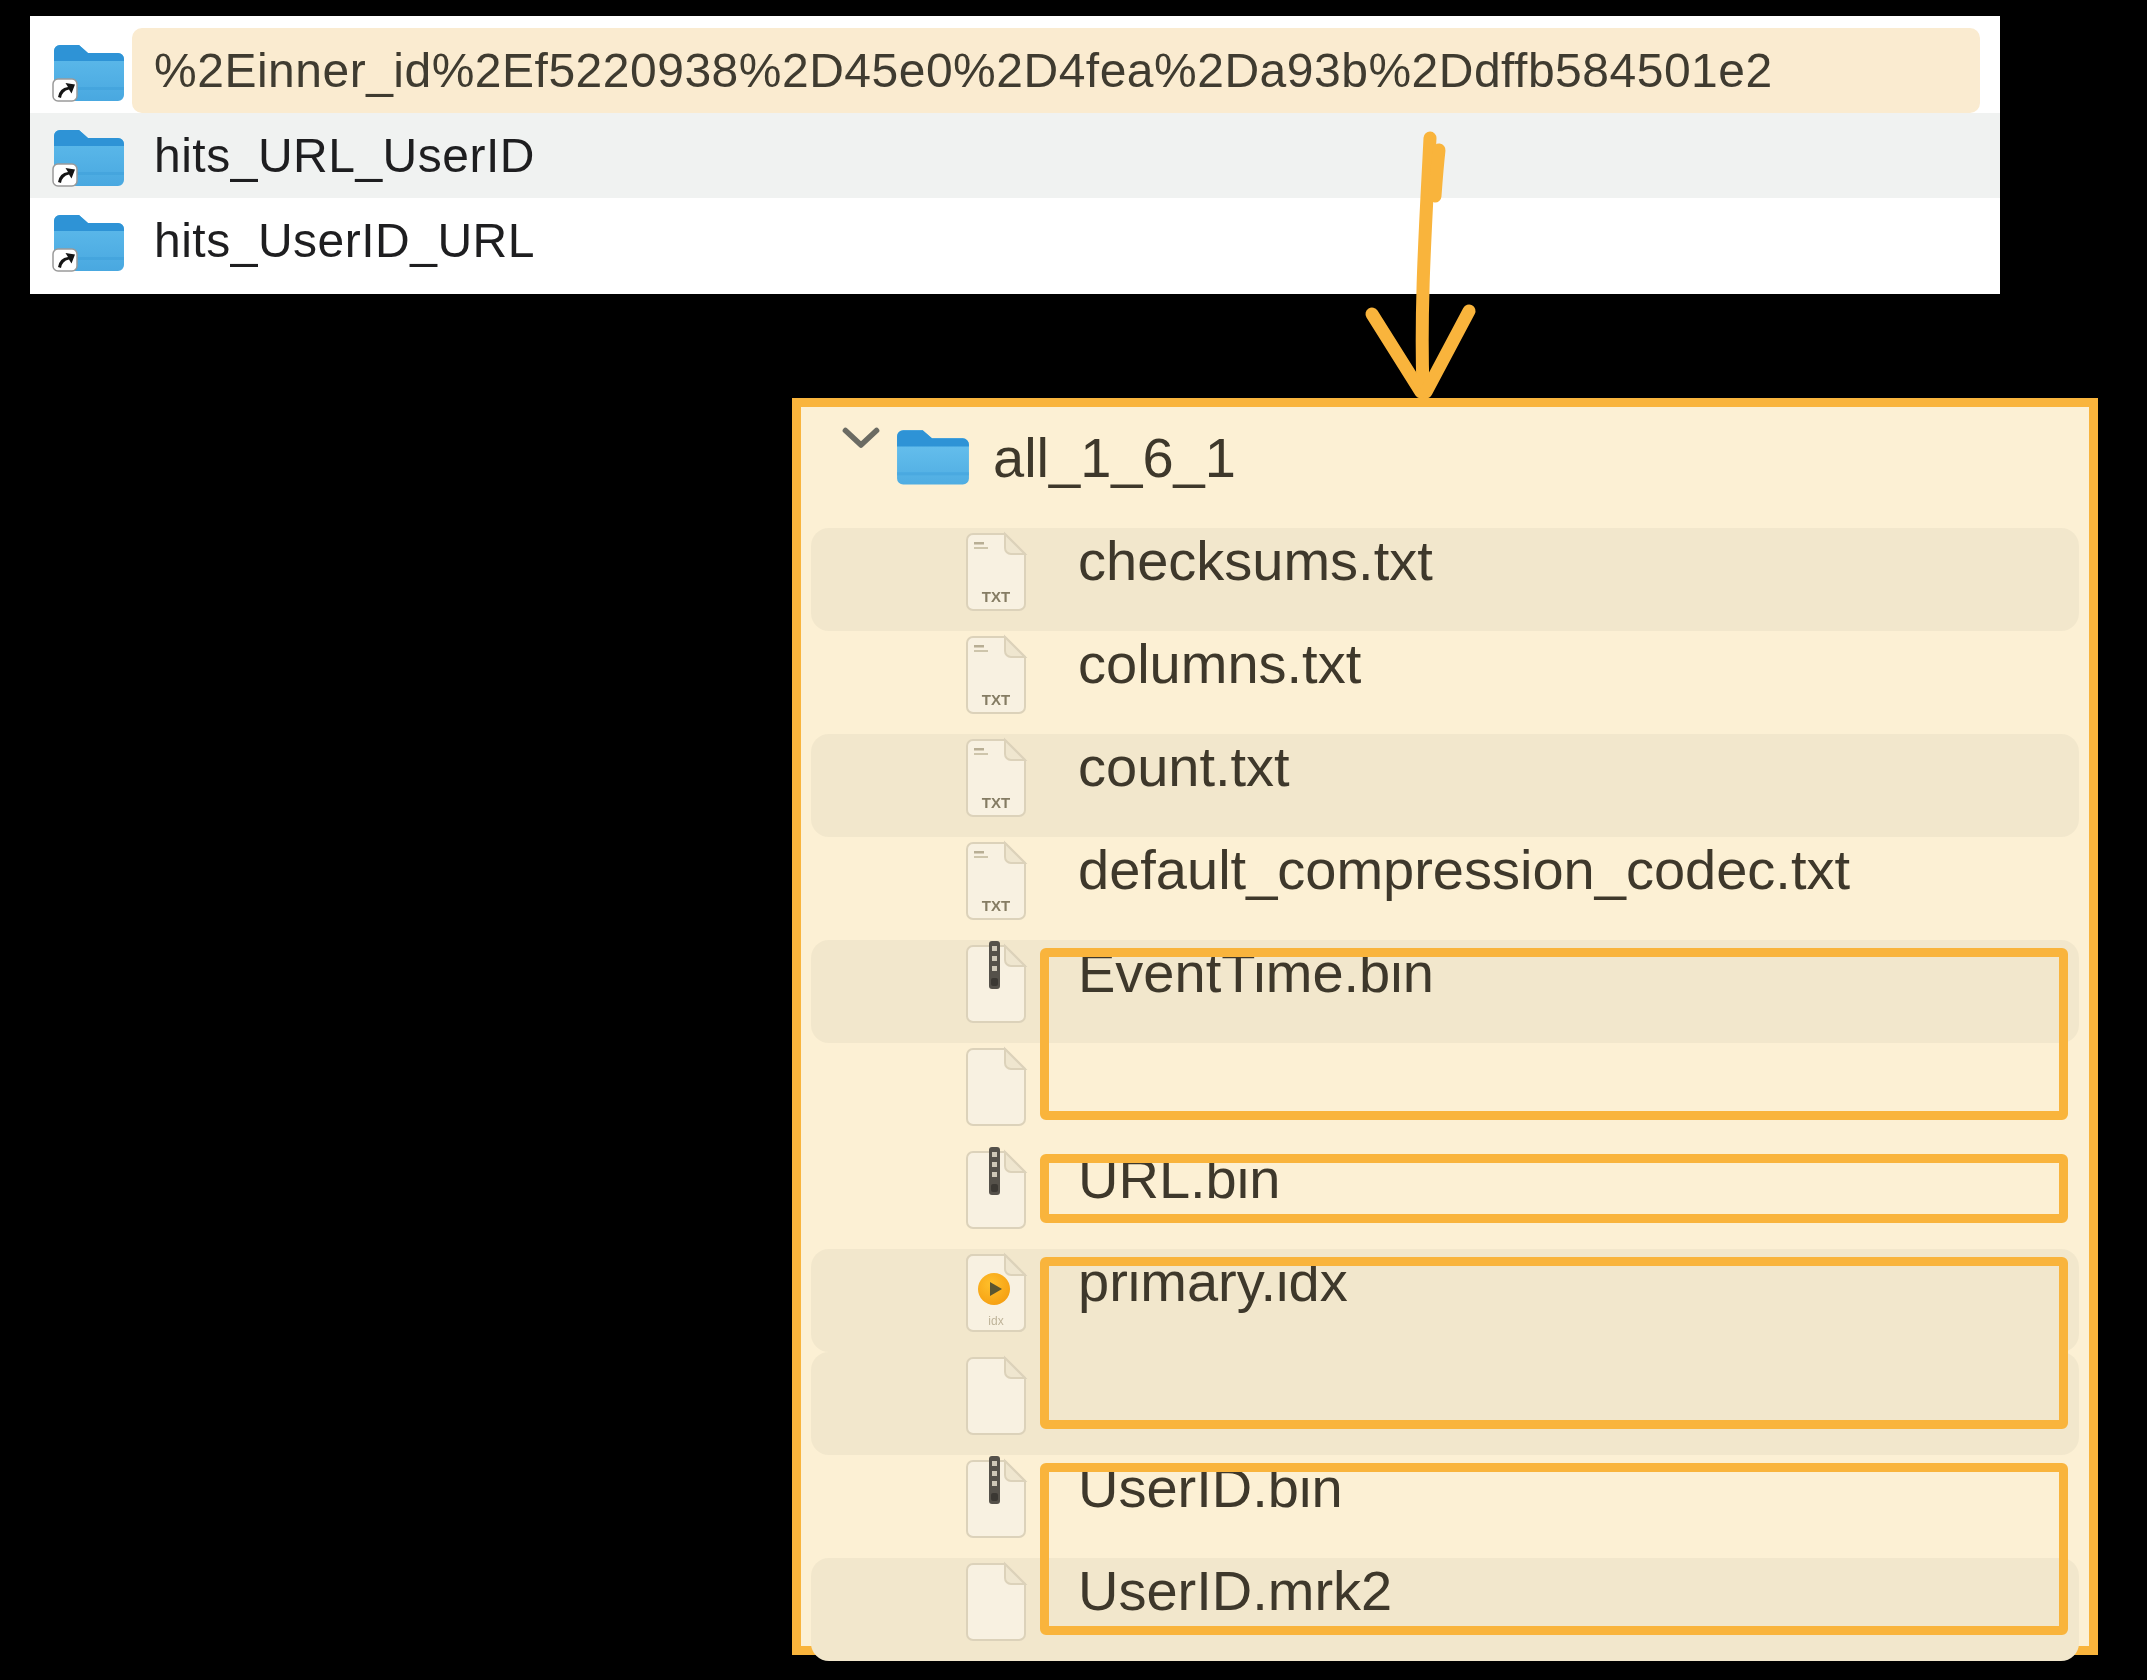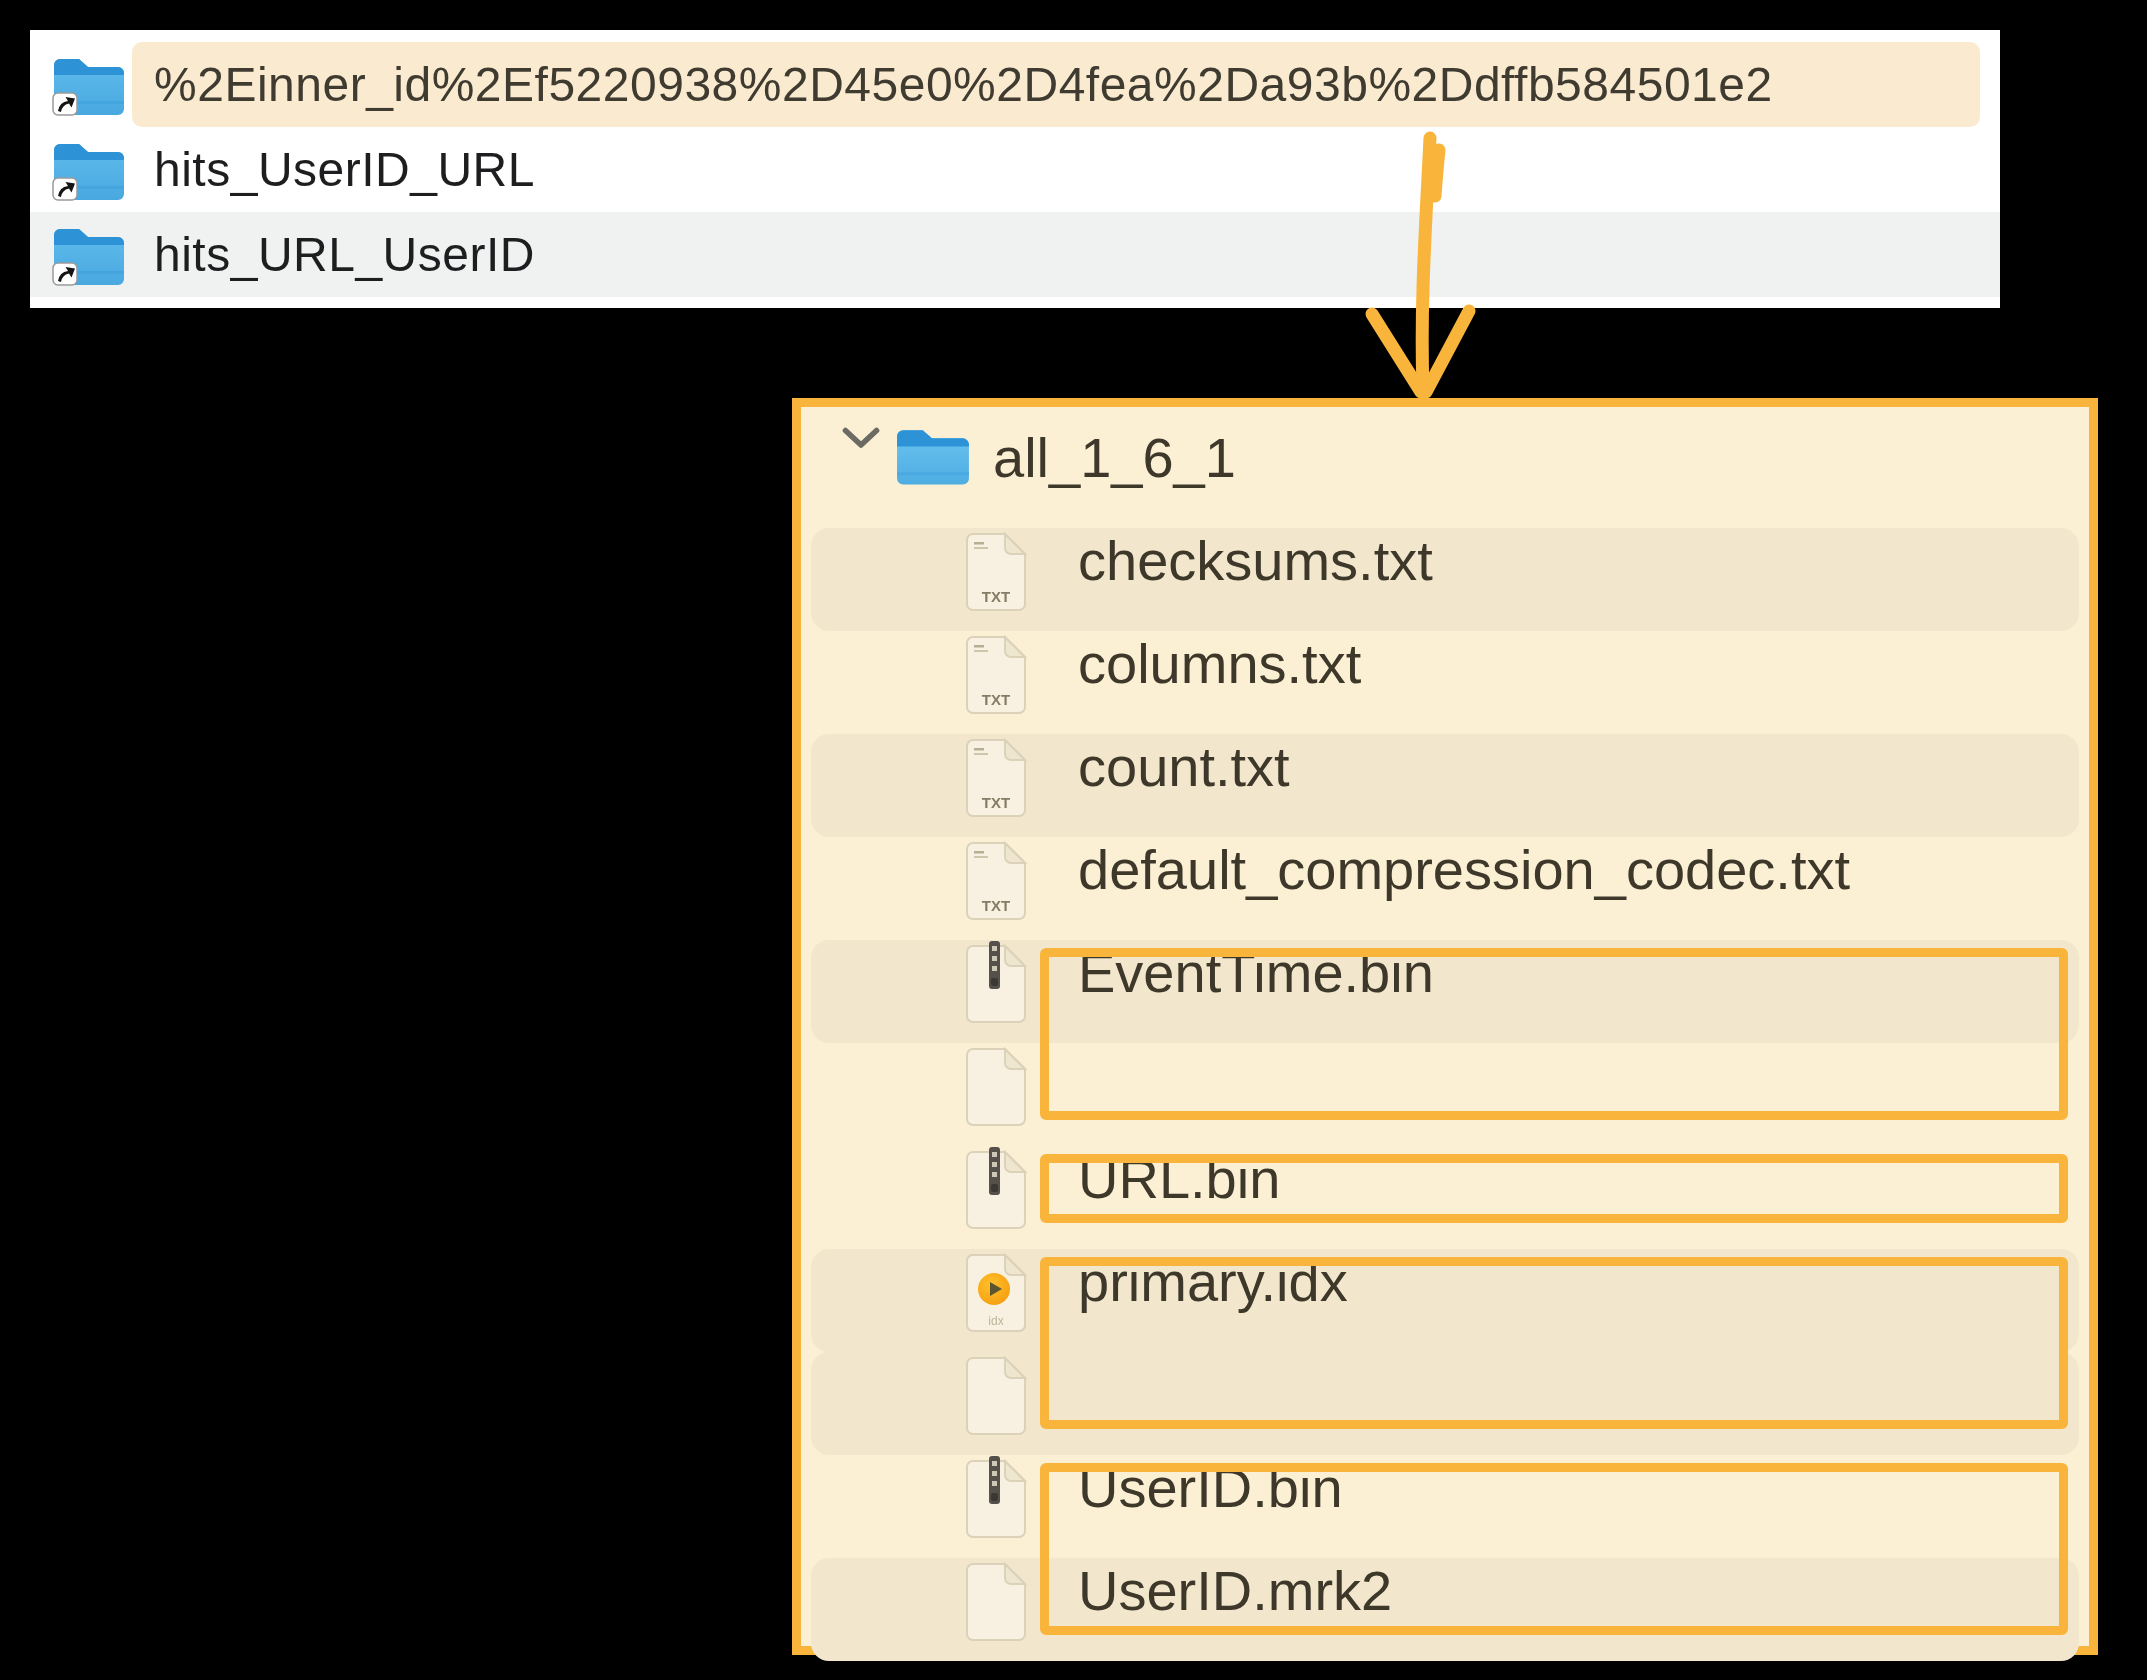--- a/index.html
+++ b/index.html
@@ -5,21 +5,21 @@
   :root{
     --accent:#F9B43C; --cream:#FCF0D4; --stripe:#F2E7CC;
     --highlight:#FAEBD0; --rowgray:#F0F2F1;
     --text-dark:#1E1E20; --text-olive:#3F3B30; --tree-text:#3E382B;
   }
   html,body{margin:0;padding:0;background:#000;}
   .stage{position:relative;width:2147px;height:1680px;background:#000;overflow:hidden;
          font-family:"Liberation Sans","DejaVu Sans",sans-serif;}
 
   
-  .panel-top{position:absolute;left:30px;top:30px;width:1970px;height:278px;
+  .panel-top{position:absolute;left:30px;top:16px;width:1970px;height:278px;
              background:#fff;padding-top:12px;box-sizing:border-box;}
   .top-row{height:85px;display:flex;align-items:center;padding-left:22px;}
   .top-row.gray{background:var(--rowgray);}
   .top-row .ficon{width:74px;height:64px;flex:0 0 auto;margin-right:6px;position:relative;}
   .top-row .labelwrap{flex:1;height:85px;margin-right:20px;border-radius:10px;
                       display:flex;align-items:center;padding-left:22px;box-sizing:border-box;}
   .top-row.highlighted .labelwrap{background:var(--highlight);}
   .top-row .rowlabel{font-size:48px;color:var(--text-dark);letter-spacing:.5px;white-space:nowrap;}
   .top-row.highlighted .rowlabel{color:var(--text-olive);}
 
@@ -64,63 +64,63 @@
       <rect x="1" y="40" width="24" height="22" rx="5" fill="#ffffff" stroke="#9a9a9a" stroke-width="1.5"></rect>
       <path d="M6 58 q1.5-9 10-10 l-2.5-4 9.5 1.5 -3.5 9 -2.5-4 q-7 1.5-8 8.5 z" fill="#141414"></path>
     </g>
   </svg>
 </span>
     <span class="labelwrap">
       <span class="rowlabel">%2Einner_id%2Ef5220938%2D45e0%2D4fea%2Da93b%2Ddffb584501e2</span>
     </span>
   </div>
 
-  <div class="top-row">
+  <div class="top-row gray">
     <span class="ficon">
   <svg viewBox="0 0 74 64">
     <defs>
       <linearGradient id="fg" x1="0" y1="0" x2="0" y2="1">
         <stop offset="0" stop-color="#5FBCEC"></stop>
                 <stop offset="1" stop-color="#49A8E0"></stop>
       </linearGradient>
     </defs>
     <path d="M2 12 a6 6 0 0 1 6-6 h19 l9 8 h30 a6 6 0 0 1 6 6 v36 a6 6 0 0 1-6 6 H8 a6 6 0 0 1-6-6 Z" fill="url(#fg)"></path>
     <path d="M2 12 a6 6 0 0 1 6-6 h19 l9 8 h30 a6 6 0 0 1 6 6 v2 H2 Z" fill="#2E93D6"></path>
     <rect x="2" y="48" width="70" height="3" fill="#3FA0DB" opacity="0.6"></rect>
     <g>
       <rect x="1" y="40" width="24" height="22" rx="5" fill="#ffffff" stroke="#9a9a9a" stroke-width="1.5"></rect>
       <path d="M6 58 q1.5-9 10-10 l-2.5-4 9.5 1.5 -3.5 9 -2.5-4 q-7 1.5-8 8.5 z" fill="#141414"></path>
     </g>
   </svg>
 </span>
     <span class="labelwrap">
-      <span class="rowlabel">hits_UserID_URL</span>
+      <span class="rowlabel">hits_URL_UserID</span>
     </span>
   </div>
 
-  <div class="top-row gray">
+  <div class="top-row">
     <span class="ficon">
   <svg viewBox="0 0 74 64">
     <defs>
       <linearGradient id="fg" x1="0" y1="0" x2="0" y2="1">
         <stop offset="0" stop-color="#5FBCEC"></stop>
                 <stop offset="1" stop-color="#49A8E0"></stop>
       </linearGradient>
     </defs>
     <path d="M2 12 a6 6 0 0 1 6-6 h19 l9 8 h30 a6 6 0 0 1 6 6 v36 a6 6 0 0 1-6 6 H8 a6 6 0 0 1-6-6 Z" fill="url(#fg)"></path>
     <path d="M2 12 a6 6 0 0 1 6-6 h19 l9 8 h30 a6 6 0 0 1 6 6 v2 H2 Z" fill="#2E93D6"></path>
     <rect x="2" y="48" width="70" height="3" fill="#3FA0DB" opacity="0.6"></rect>
     <g>
       <rect x="1" y="40" width="24" height="22" rx="5" fill="#ffffff" stroke="#9a9a9a" stroke-width="1.5"></rect>
       <path d="M6 58 q1.5-9 10-10 l-2.5-4 9.5 1.5 -3.5 9 -2.5-4 q-7 1.5-8 8.5 z" fill="#141414"></path>
     </g>
   </svg>
 </span>
     <span class="labelwrap">
-      <span class="rowlabel">hits_URL_UserID</span>
+      <span class="rowlabel">hits_UserID_URL</span>
     </span>
   </div>
 </div>
 
   <div class="panel-tree" id="panelTree">
     <div class="tree-inner" id="treeInner">
   <div class="tree-row root-row light">
     <span class="chev">
   <svg viewBox="0 0 36 24">
     <path d="M4 5 L18 18 L32 5" stroke="#6B6B63" stroke-width="5" fill="none" stroke-linecap="round" stroke-linejoin="round"></path>

